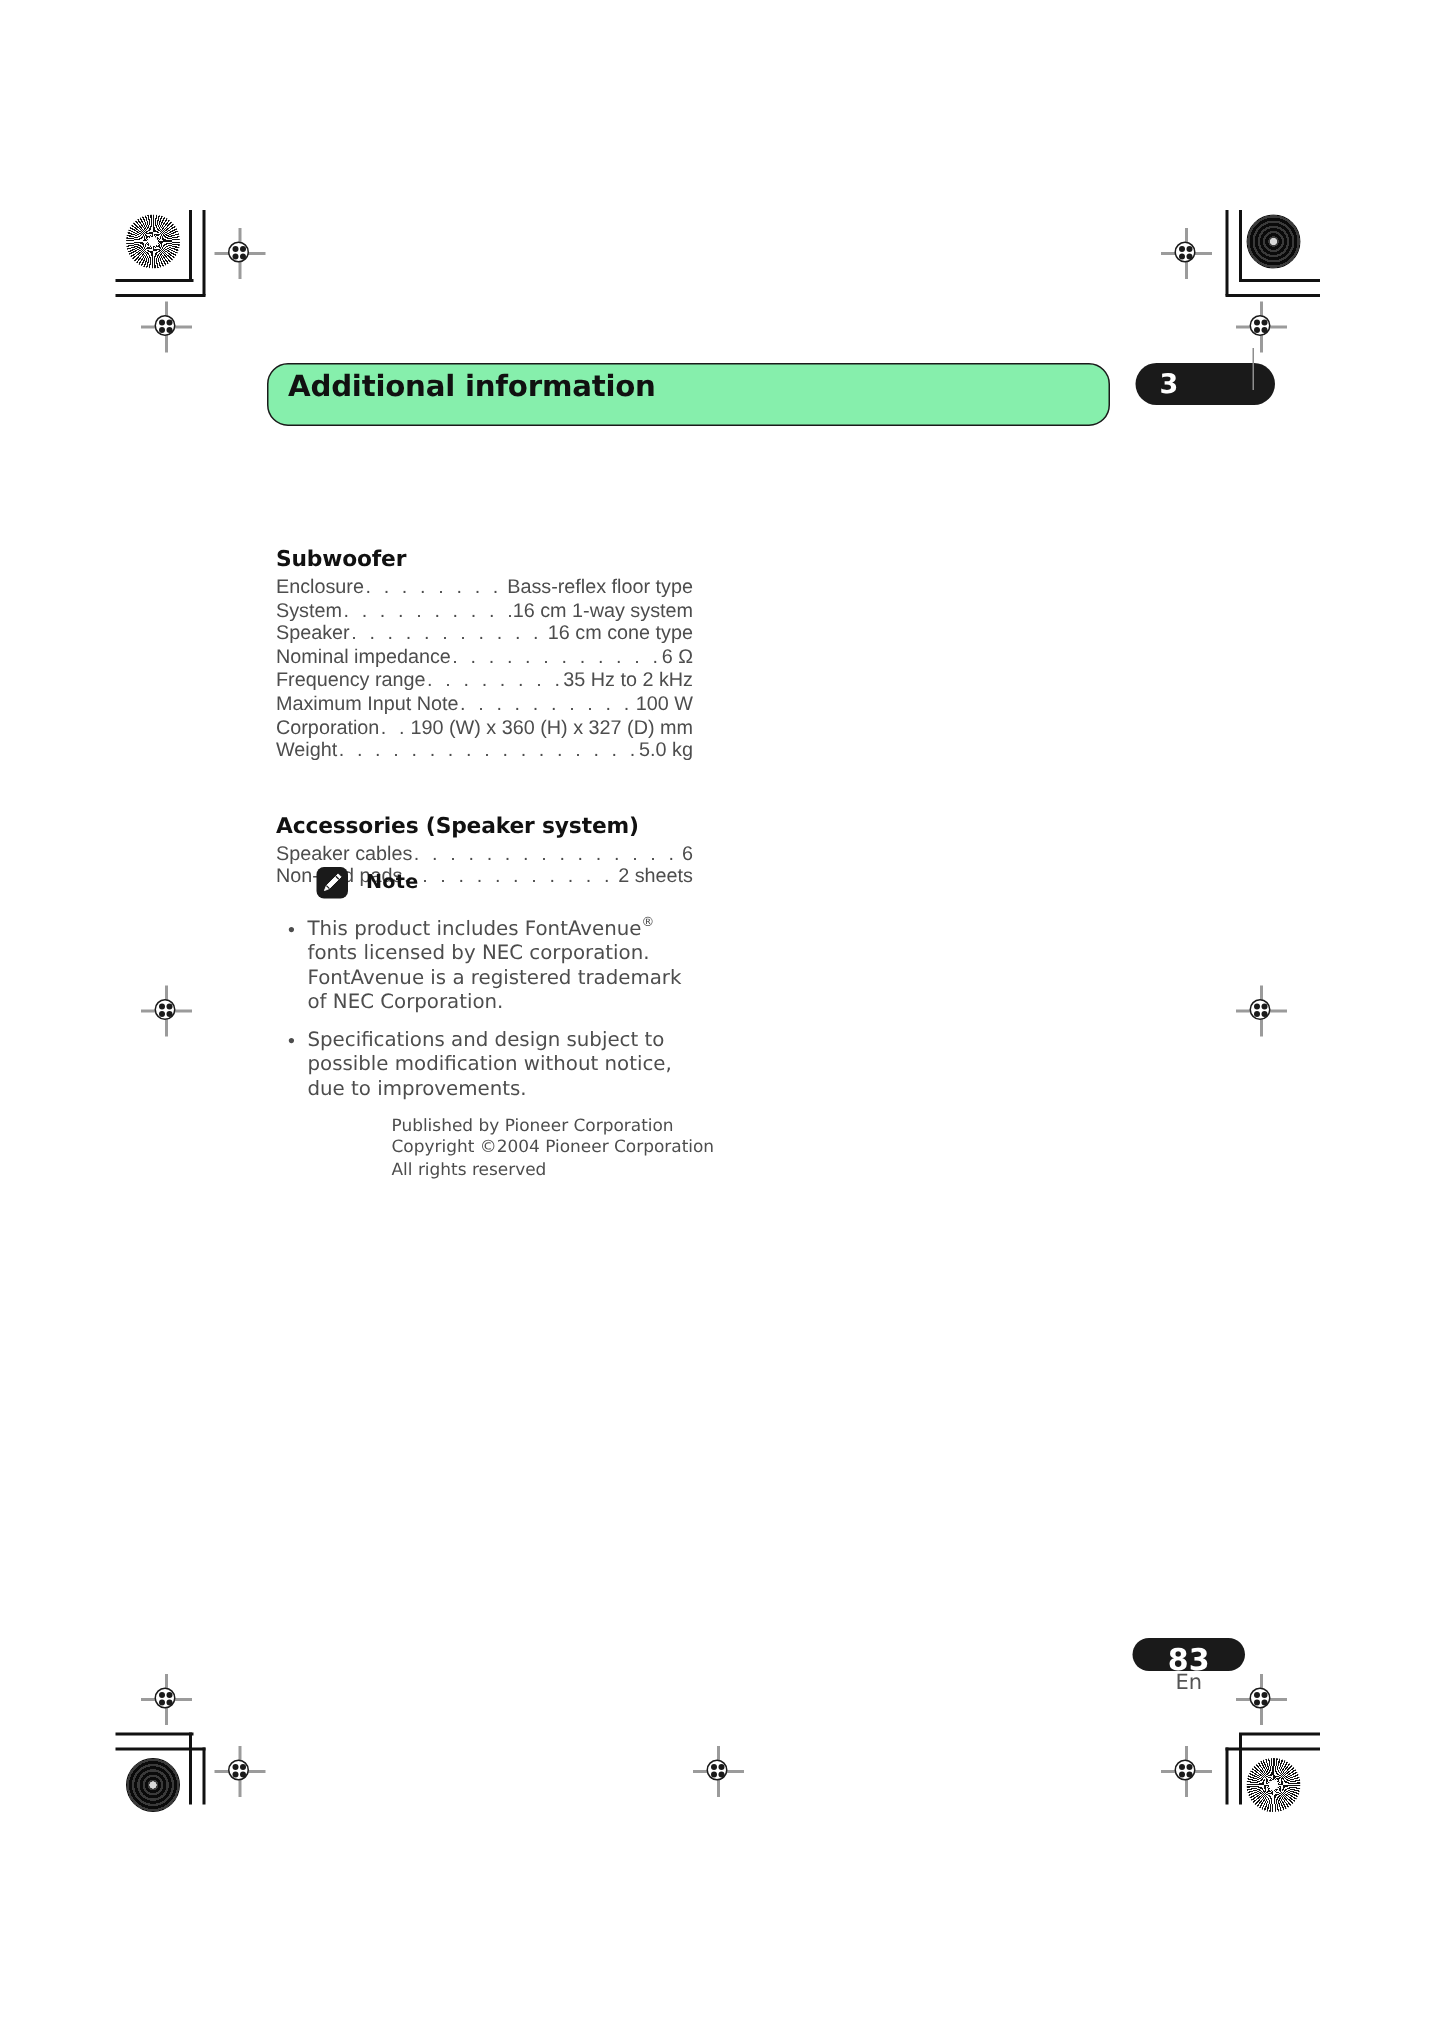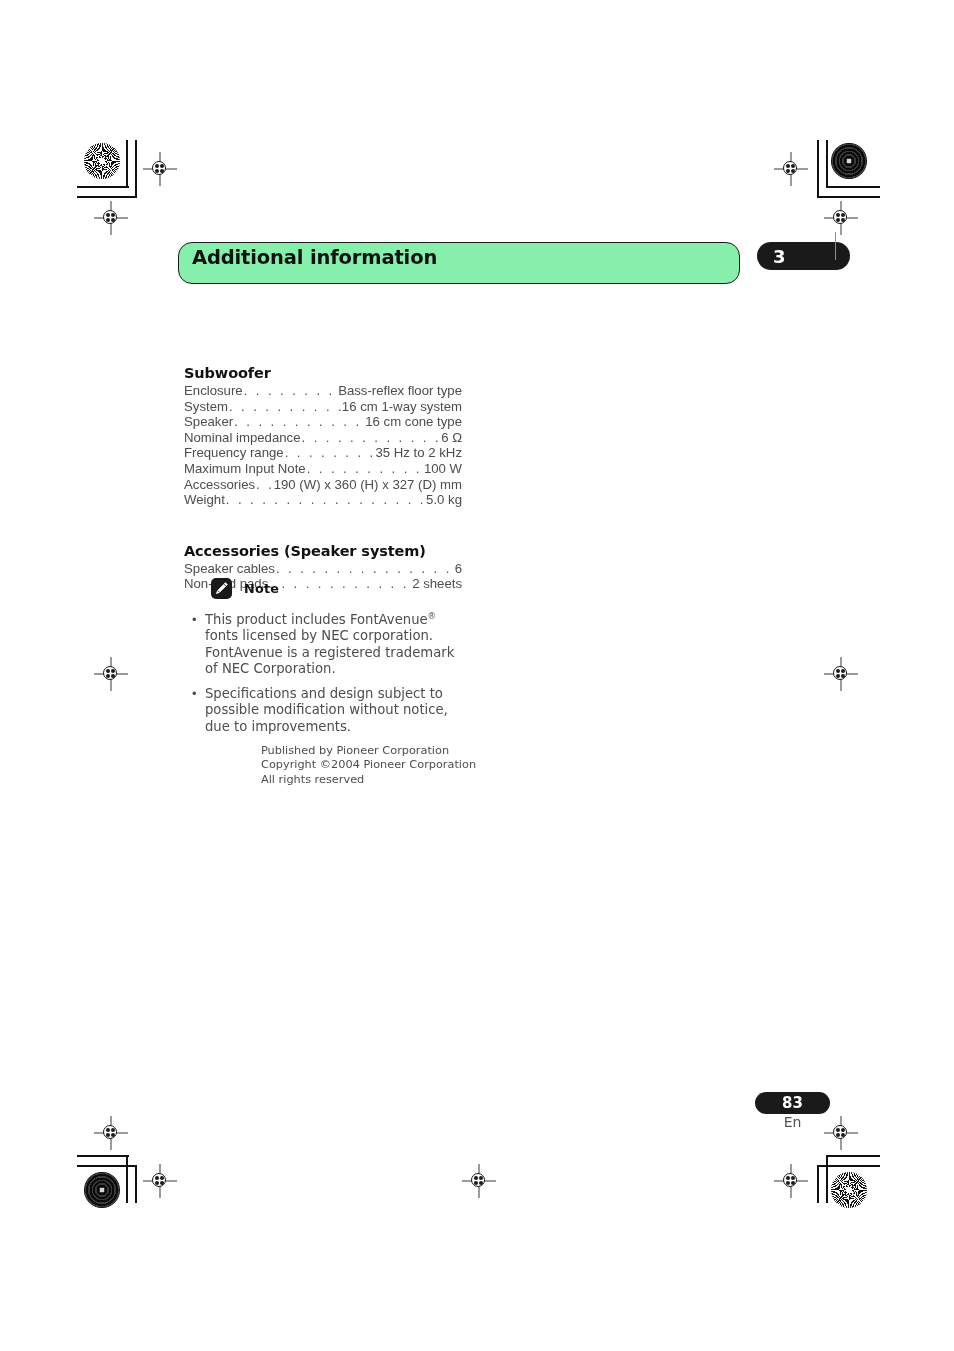--- a/index.html
+++ b/index.html
@@ -267,21 +267,21 @@
     top: 1092px;
     width: 75px;
     height: 22px;
     background: #1a1a1a;
     border-radius: 11px;
   }
   .pagepill .n {
     position: absolute;
     left: 0; right: 0; top: 2px;
     text-align: center;
-    font-size: 15px;
+    font-size: 20px;
     font-weight: bold;
     color: #ffffff;
     font-family: "DejaVu Sans", sans-serif;
   }
   .pagelang {
     position: absolute;
     left: 755px;
     top: 1114px;
     width: 75px;
     text-align: center;
@@ -479,21 +479,21 @@
         <span class="lbl">Frequency range</span>
         <span class="dots">. . . . . . . . . . . . .</span>
         <span class="val">35 Hz to 2 kHz</span>
       </li>
       <li class="spec-row">
         <span class="lbl">Maximum Input Note</span>
         <span class="dots">. . . . . . . . . . . . . .</span>
         <span class="val">100 W</span>
       </li>
       <li class="spec-row">
-        <span class="lbl">Accessories</span>
+        <span class="lbl">Corporation</span>
         <span class="dots">. . . .</span>
         <span class="val">190 (W) x 360 (H) x 327 (D) mm</span>
       </li>
       <li class="spec-row">
         <span class="lbl">Weight</span>
         <span class="dots">. . . . . . . . . . . . . . . . . . . . . . . . . . .</span>
         <span class="val">5.0 kg</span>
       </li>
     </ul>
 

